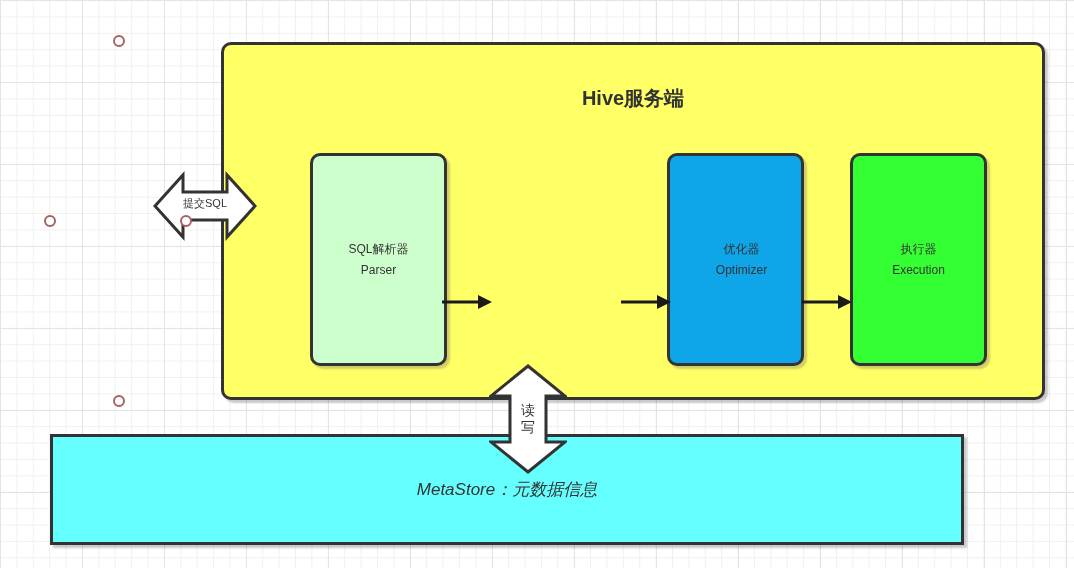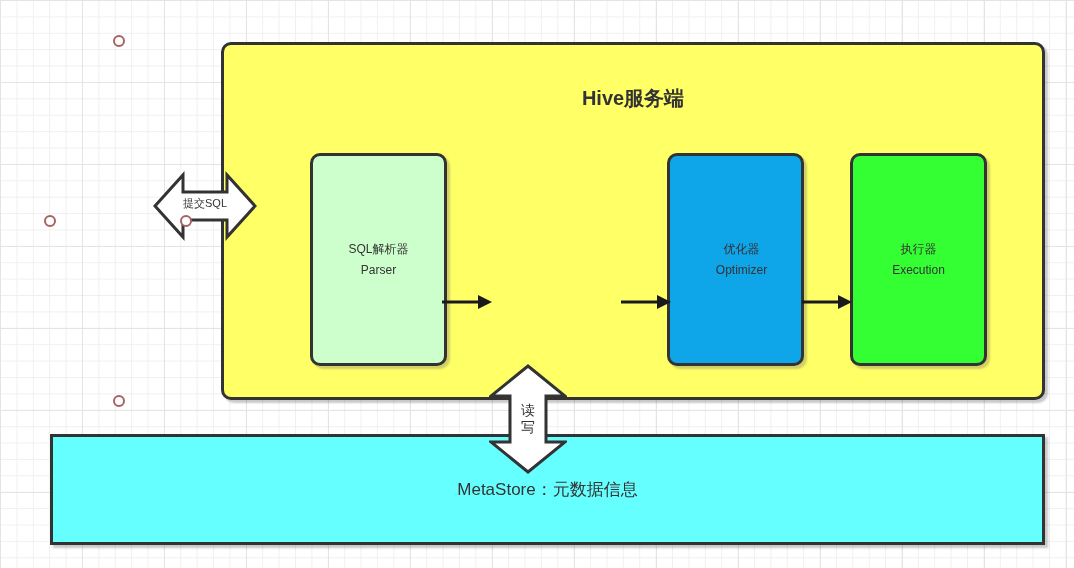--- a/index.html
+++ b/index.html
@@ -53,23 +53,24 @@
   .pb2 { left: 264px; }
   .pb3 { left: 443px; }
   .pb4 { left: 626px; }
 
   .connector { position: absolute; top: 247px; width: 52px; height: 20px; }
   .cn1 { left: 217px; }
   .cn2 { left: 396px; }
   .cn3 { left: 577px; }
 
   .metastore-box {
-    left: 50px; top: 434px; width: 995px; height: 111px;
+    left: 50px; top: 434px; width: 914px; height: 111px;
     display: flex; align-items: center; justify-content: center;
     font-size: 17px;
+    font-style: italic;
   }
 
   .h-arrow { position: absolute; left: 153px; top: 171px; width: 104px; height: 70px; z-index: 5; }
   .h-arrow-label {
     position: absolute; left: 153px; top: 196px; width: 104px; z-index: 6;
     text-align: center; font-size: 11px; color: #333333;
   }
 
   .v-arrow { position: absolute; left: 489px; top: 364px; width: 78px; height: 110px; z-index: 5; }
   .v-arrow-label {

